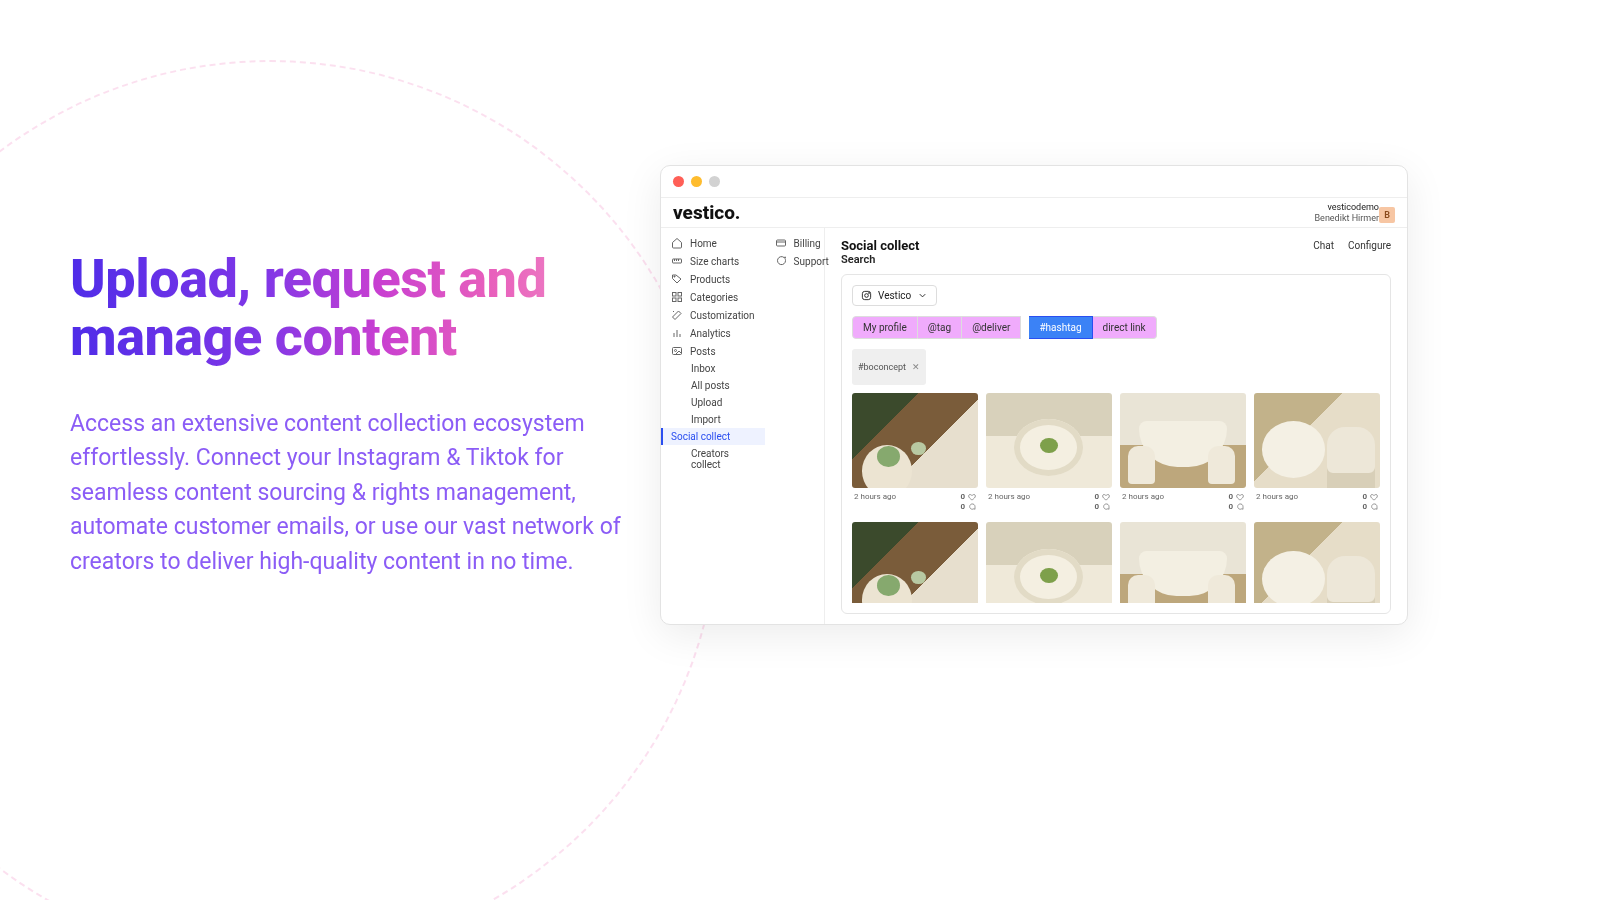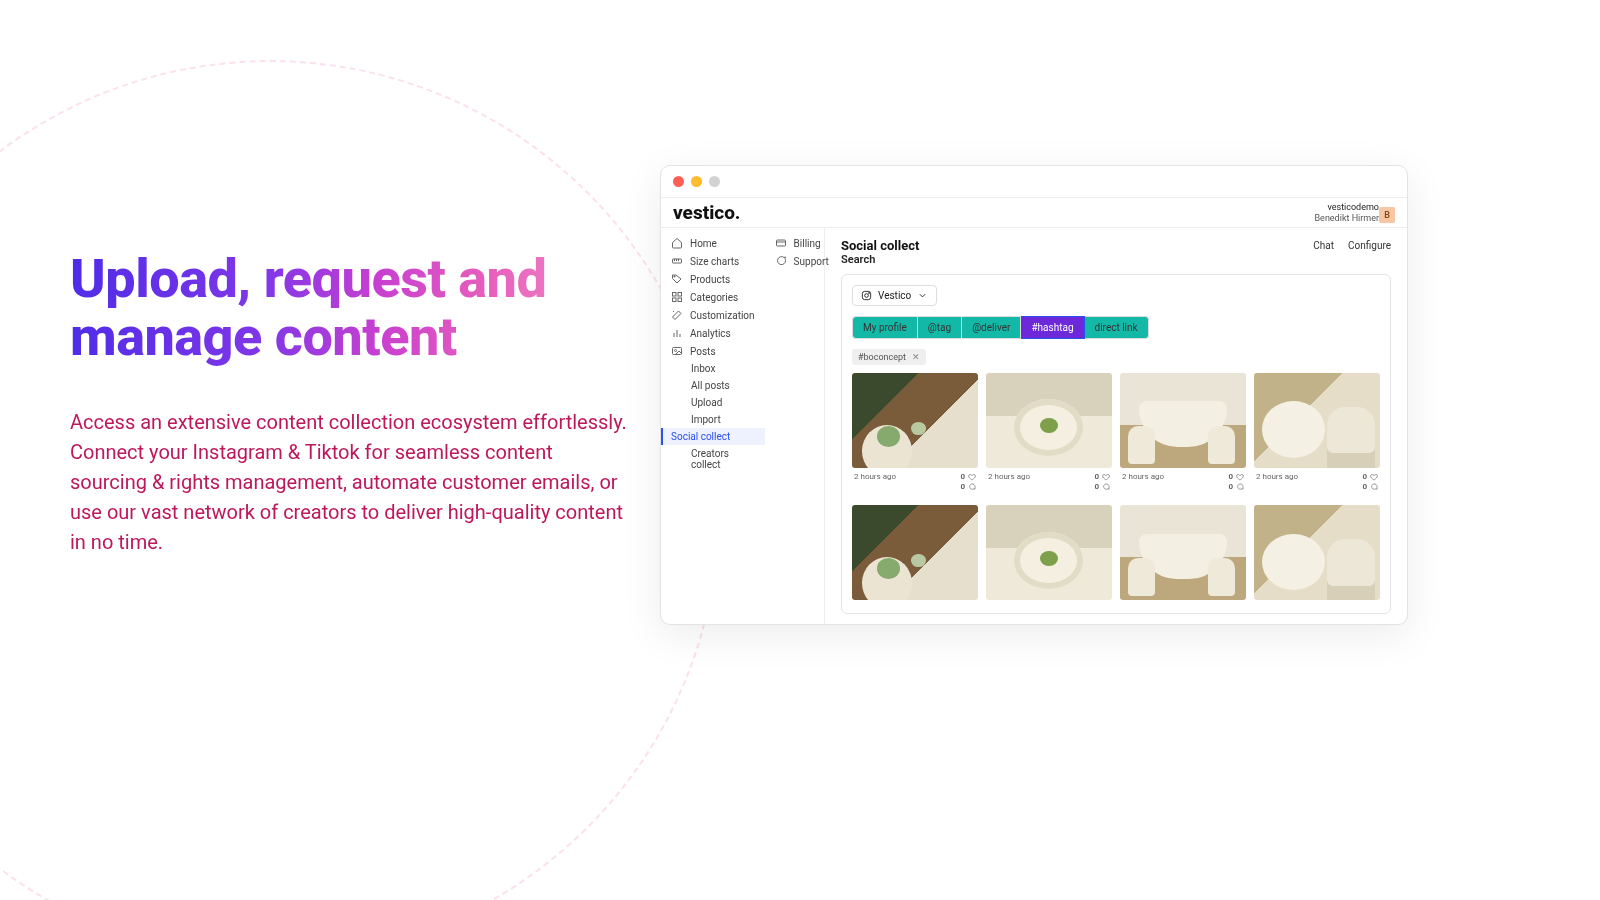--- a/index.html
+++ b/index.html
@@ -2,21 +2,21 @@
 <html><head>
 <meta charset="utf-8">
 <style>
   * { box-sizing: border-box; margin: 0; padding: 0; }
   html, body { width: 1600px; height: 900px; font-family: -apple-system, BlinkMacSystemFont, "Segoe UI", Roboto, Helvetica, Arial, sans-serif; background: #fff; overflow: hidden; position: relative; }
   .bg-arc { position: absolute; top: 60px; left: -180px; width: 900px; height: 900px; border: 2px dashed #f9c7e3; border-radius: 50%; z-index: 0; opacity: 0.55; }
   .hero { position: absolute; top: 250px; left: 70px; width: 560px; z-index: 2; }
   .hero h1 { font-size: 54px; font-weight: 800; line-height: 1.08; letter-spacing: -0.5px;
     background: linear-gradient(90deg, #4f2ce8 0%, #8137e7 35%, #c83fd1 55%, #e85fbc 75%, #f194c9 100%);
     -webkit-background-clip: text; background-clip: text; color: transparent; }
-  .hero p { margin-top: 40px; font-size: 20px; line-height: 1.5; color: #be185d; font-weight: 400; }
+  .hero p { margin-top: 40px; font-size: 23px; line-height: 1.5; color: #8b5cf6; font-weight: 400; }
   .app { position: absolute; top: 165px; left: 660px; width: 748px; height: 460px; background: #fff; border: 1px solid #e3e3e3; border-radius: 10px; box-shadow: 0 10px 40px rgba(0,0,0,0.08); z-index: 3; overflow: hidden; display: flex; flex-direction: column; }
   .titlebar { height: 32px; display: flex; align-items: center; gap: 7px; padding: 0 12px; border-bottom: 1px solid #eee; }
   .dot { width: 11px; height: 11px; border-radius: 50%; }
   .dot.red { background: #ff5f57; } .dot.yel { background: #febc2e; } .dot.gry { background: #d2d2d2; }
   .topbar { height: 30px; display: flex; align-items: center; justify-content: space-between; padding: 0 12px; border-bottom: 1px solid #eee; }
   .logo { font-weight: 800; font-size: 19px; color: #111; }
   .user { display: flex; align-items: flex-end; font-size: 9px; color: #555; }
   .user .names { text-align: right; line-height: 1.2; }
   .user .names .top { color: #222; }
   .avatar { width: 16px; height: 16px; background: #f7c6a3; color: #8a4a1c; font-size: 9px; font-weight: 600; display: flex; align-items: center; justify-content: center; border-radius: 2px; }
@@ -30,25 +30,25 @@
   .group-gap { height: 12px; }
   .main { flex: 1; padding: 10px 16px; display: flex; flex-direction: column; min-height: 0; }
   .main-head { display: flex; justify-content: space-between; align-items: center; }
   .main-head h2 { font-size: 13px; font-weight: 700; color: #111; }
   .head-links { display: flex; gap: 14px; font-size: 10px; color: #333; }
   .search-lbl { font-size: 11px; font-weight: 600; color: #222; margin-top: 0; }
   .panel { margin-top: 8px; border: 1px solid #e5e5e5; border-radius: 6px; padding: 10px; flex: 1; display: flex; flex-direction: column; min-height: 0; }
   .acct { display: inline-flex; align-items: center; gap: 6px; border: 1px solid #ddd; border-radius: 4px; padding: 4px 8px; font-size: 10px; color: #222; width: fit-content; }
   .acct .ic { width: 11px; height: 11px; }
   .tabs { display: flex; margin-top: 10px; width: fit-content; }
-  .tab { border: 1px solid #ddd; padding: 5px 10px; font-size: 10px; color: #333; background: #14b8a6; cursor: pointer; }
+  .tab { border: 1px solid #ddd; padding: 5px 10px; font-size: 10px; color: #333; background: #f0abfc; cursor: pointer; }
   .tab + .tab { border-left: none; }
   .tab:first-child { border-radius: 4px 0 0 4px; } .tab:last-child { border-radius: 0 4px 4px 0; }
-  .tab.active { background: #6d28d9; color: #fff; border-color: #2a4ef0; }
-  .chip { display: inline-flex; align-items: center; gap: 6px; background: #efefef; color: #555; font-size: 9px; padding: 3px 6px; border-radius: 3px; margin-top: 10px; width: fit-content; }
+  .tab.active { background: #3b82f6; color: #fff; border-color: #2a4ef0; margin-left: 8px; }
+  .chip { display: inline-flex; align-items: center; gap: 6px; background: #efefef; color: #555; font-size: 9px; padding: 13px 6px; border-radius: 3px; margin-top: 10px; width: fit-content; }
   .chip .x { font-size: 9px; color: #888; cursor: pointer; }
   .grid { margin-top: 8px; display: grid; grid-template-columns: repeat(4, 1fr); gap: 8px; overflow: hidden; flex: 1; }
   .card { display: flex; flex-direction: column; }
   .thumb { width: 100%; aspect-ratio: 4/3; border-radius: 3px; position: relative; overflow: hidden; }
   .meta { display: flex; justify-content: space-between; align-items: flex-start; font-size: 8px; color: #666; padding: 4px 2px 2px; }
   .meta .stats { text-align: right; line-height: 1.3; }
   .meta .stats span { display: flex; align-items: center; gap: 3px; justify-content: flex-end; }
   .ic svg { width: 100%; height: 100%; display: block; }
   .heart, .comment { width: 8px; height: 8px; display: inline-block; }
   

